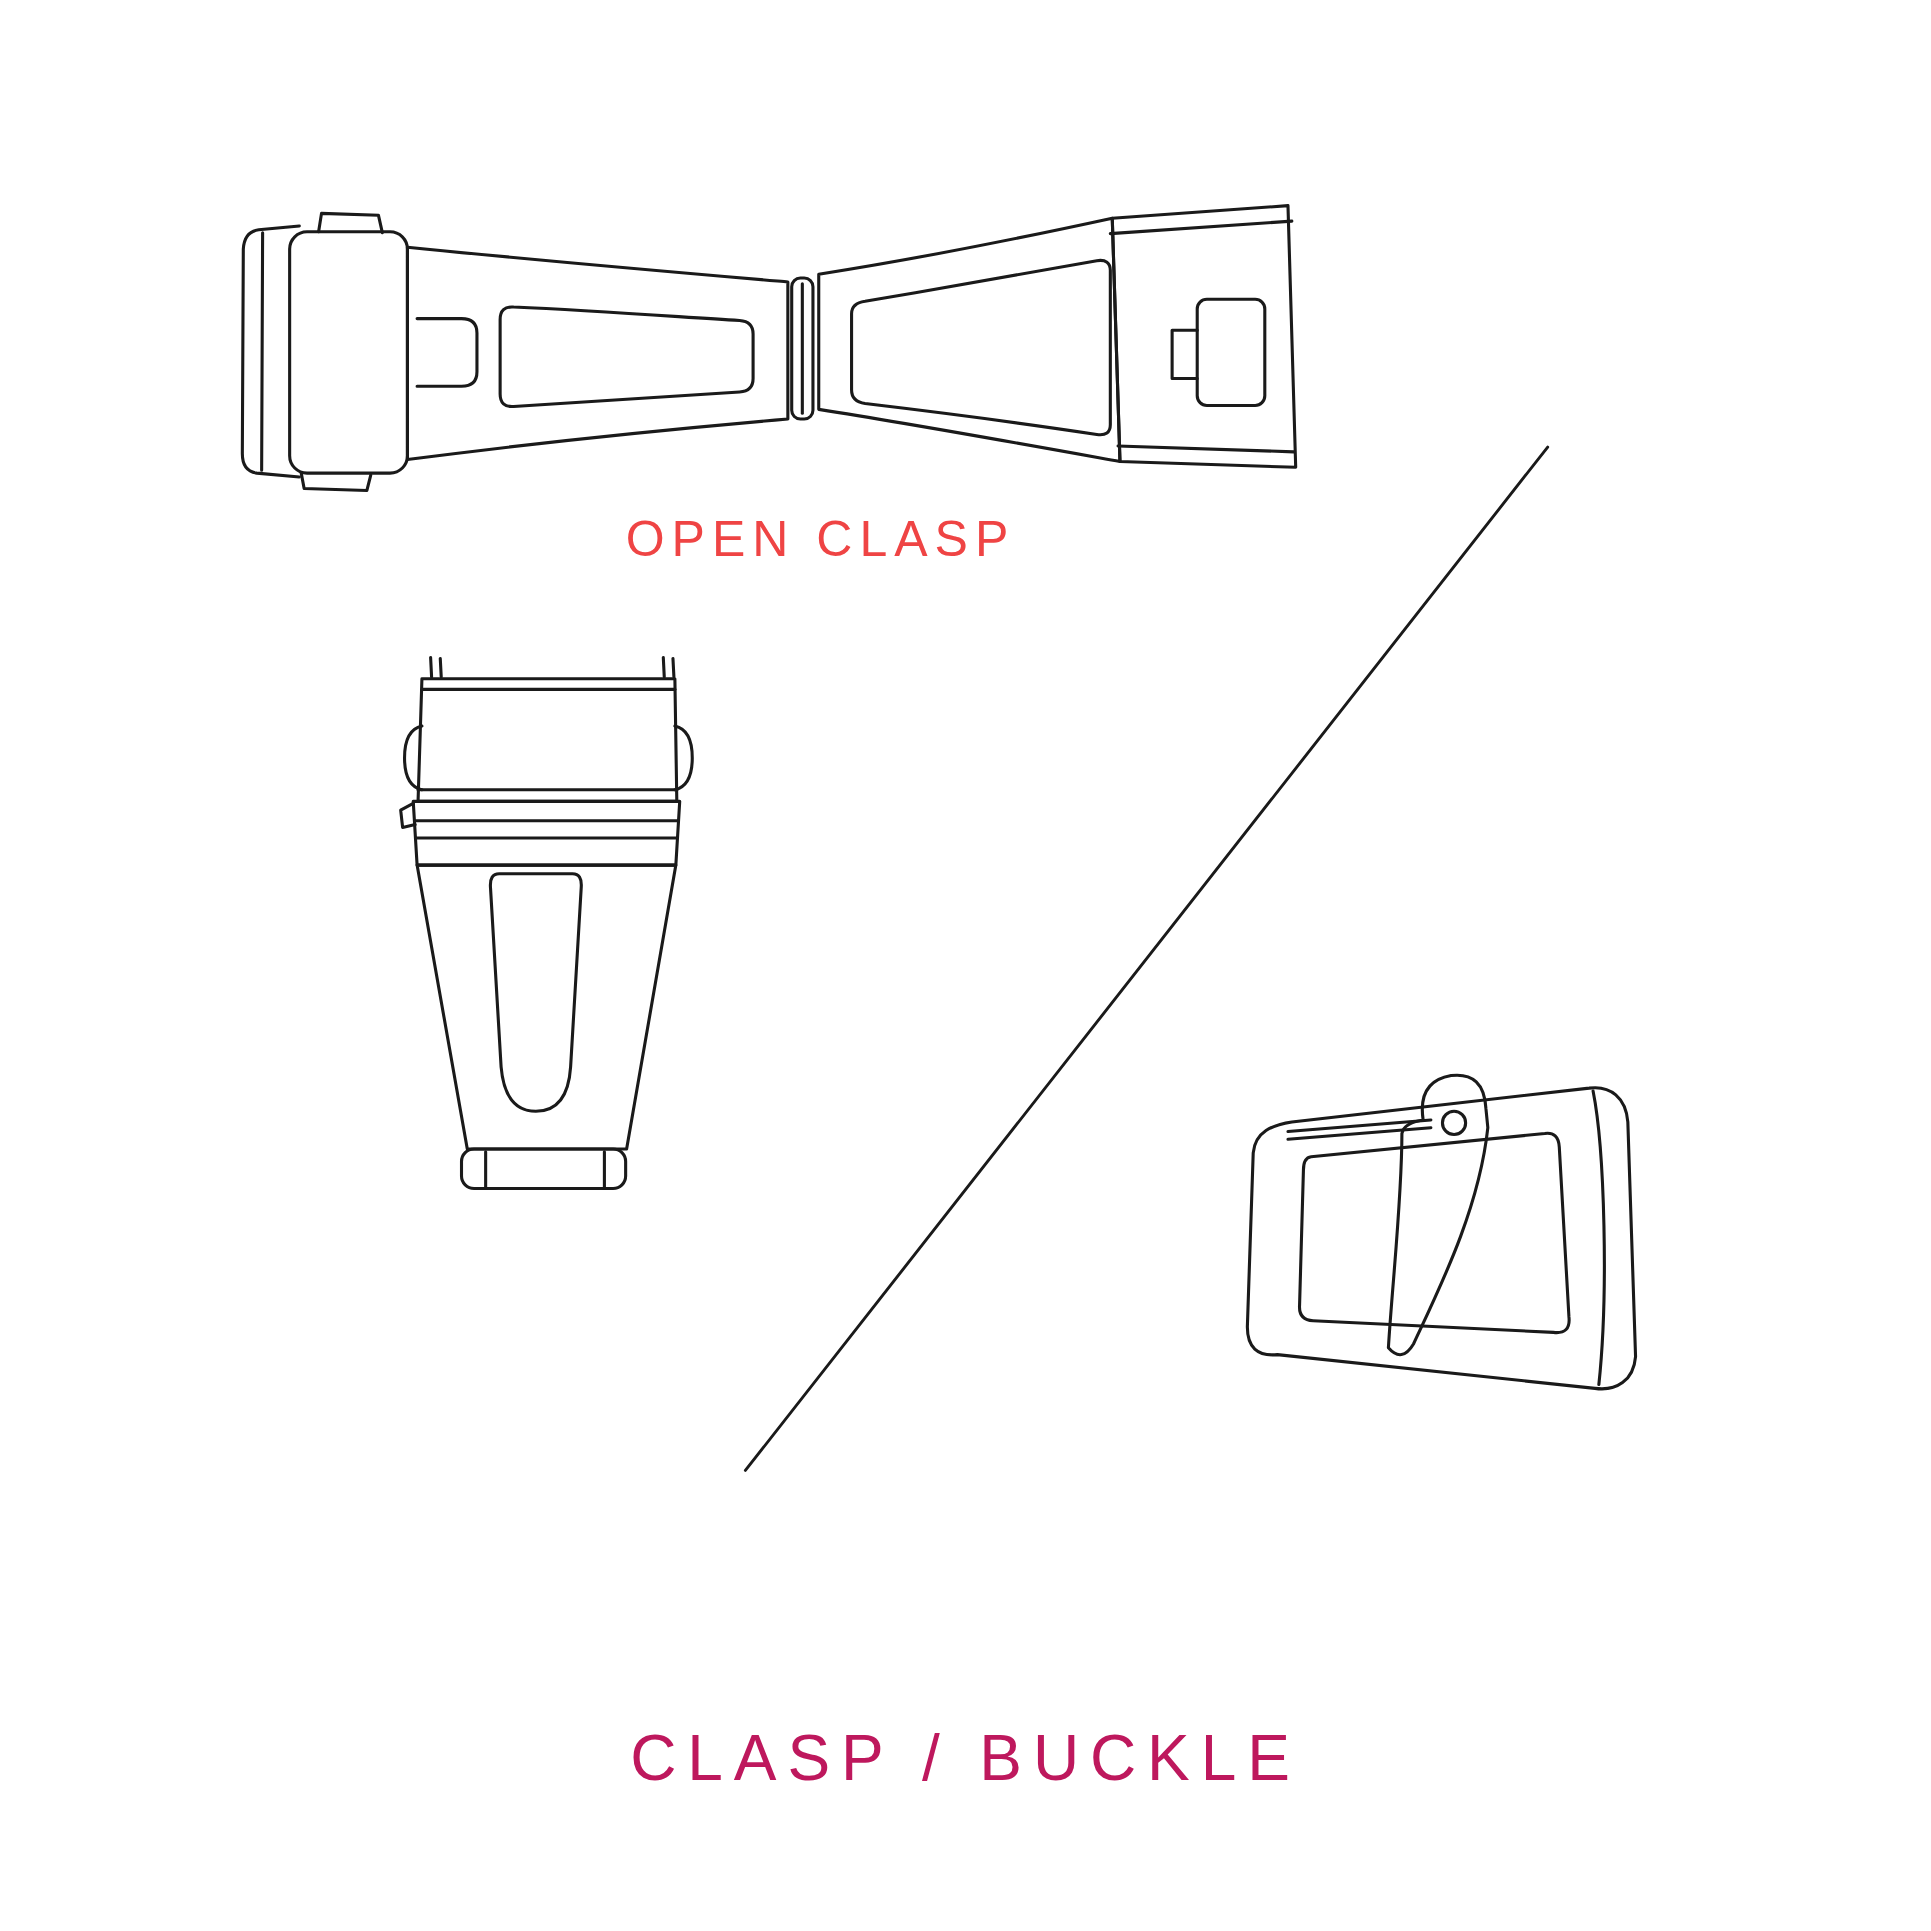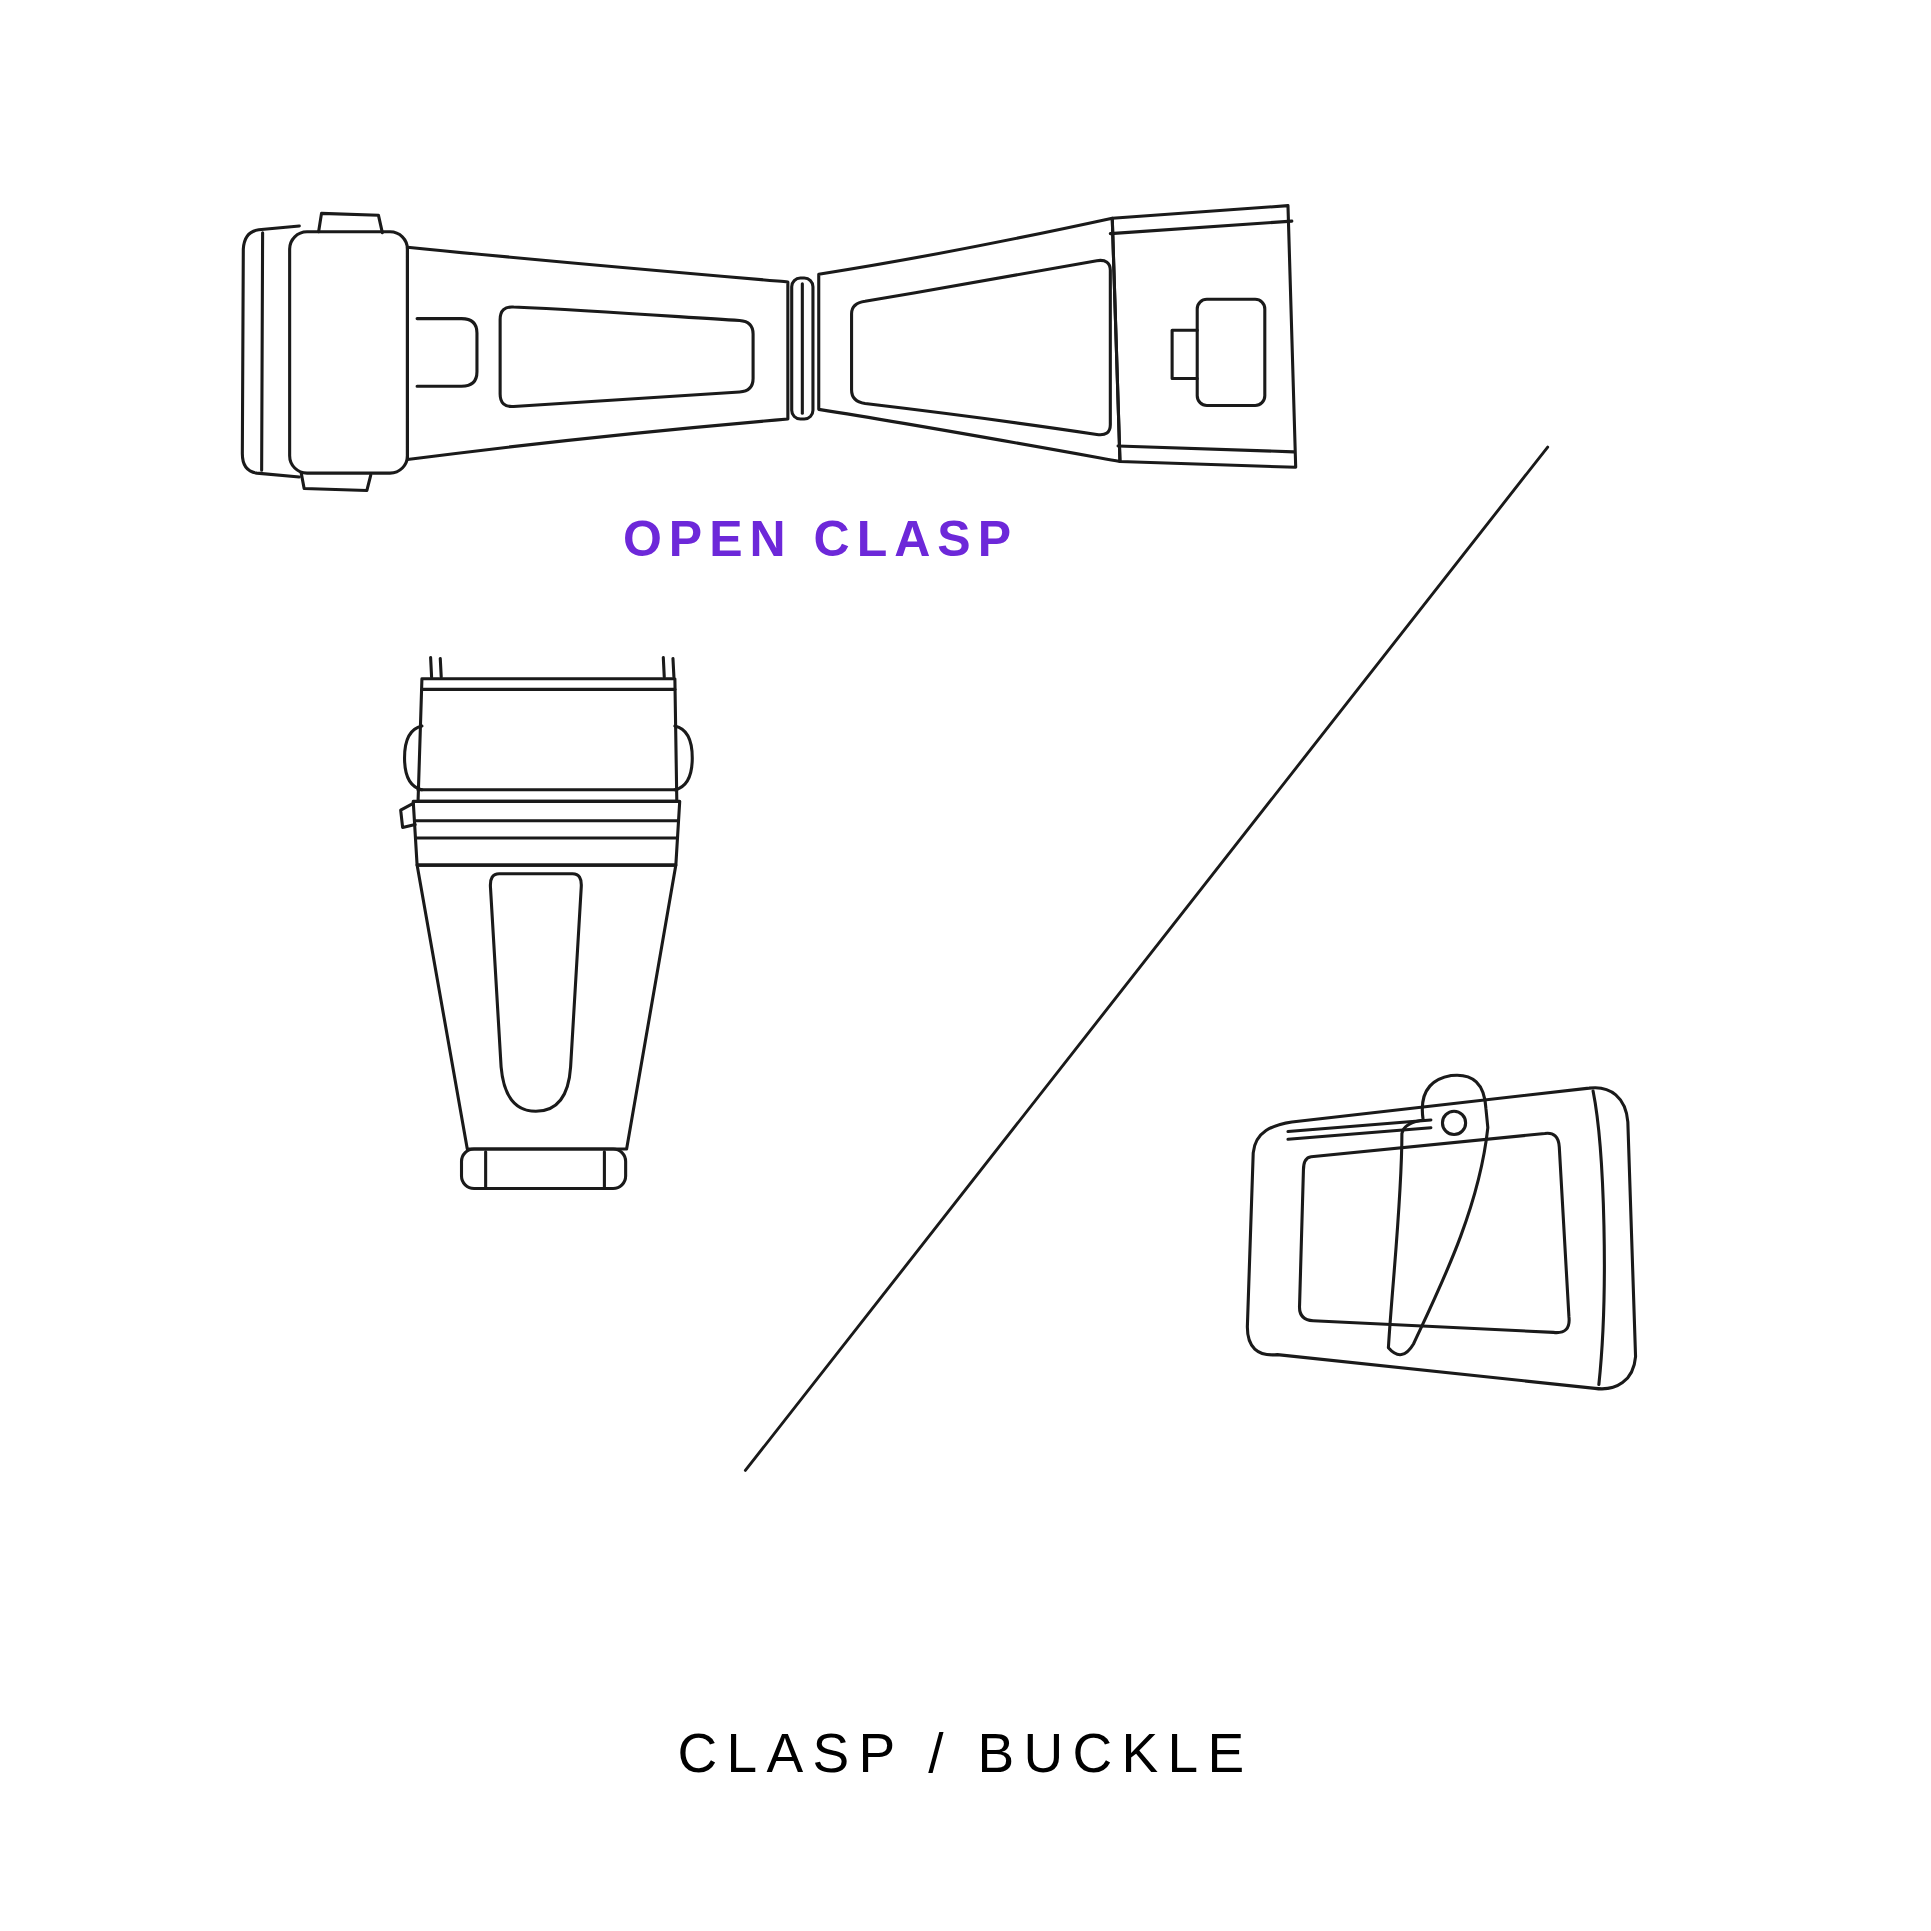--- a/index.html
+++ b/index.html
@@ -26,46 +26,46 @@
     fill: none;
     stroke: #1a1a1a;
     stroke-width: 3.2;
     stroke-linejoin: round;
     stroke-linecap: round;
   }
   .label {
     position: absolute;
     text-align: center;
     letter-spacing: 0.14em;
-    font-weight: 700;
-    color: #6d28d9;
+    font-weight: 400;
+    color: #ef4444;
     white-space: nowrap;
   }
   .label-open {
     left: 521px;
     top: 510px;
     width: 599px;
     font-size: 50px;
   }
   .label-closed {
     left: 328px;
     top: 1244px;
     width: 415px;
     font-size: 50px;
   }
   .title {
     position: absolute;
     left: 0;
     top: 1721px;
     width: 1931px;
     text-align: center;
-    font-size: 55px;
+    font-size: 64px;
     letter-spacing: 0.17em;
     font-weight: 400;
-    color: #000000;
+    color: #be185d;
     white-space: nowrap;
   }
 </style>
 </head>
 <body>
 
 <div class="canvas">
 
   <svg class="art" viewBox="0 0 2000 2000" aria-hidden="true">
 

